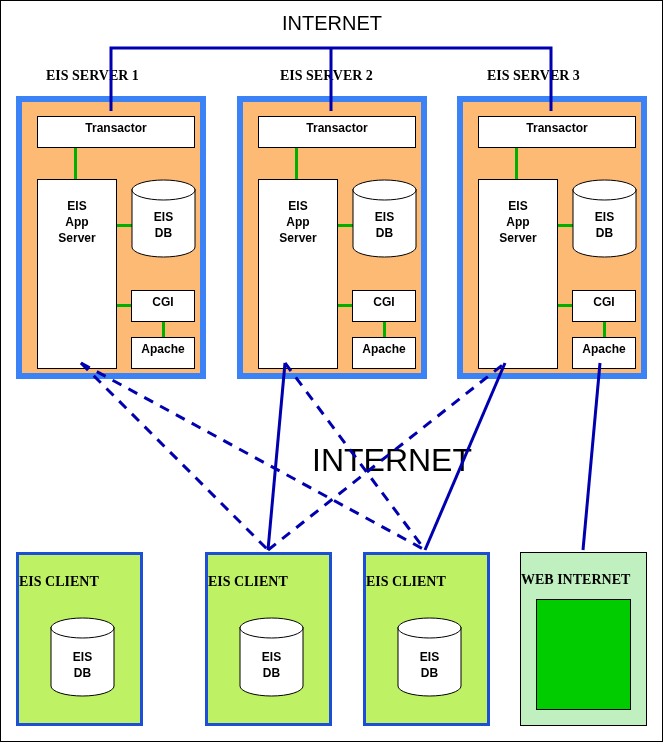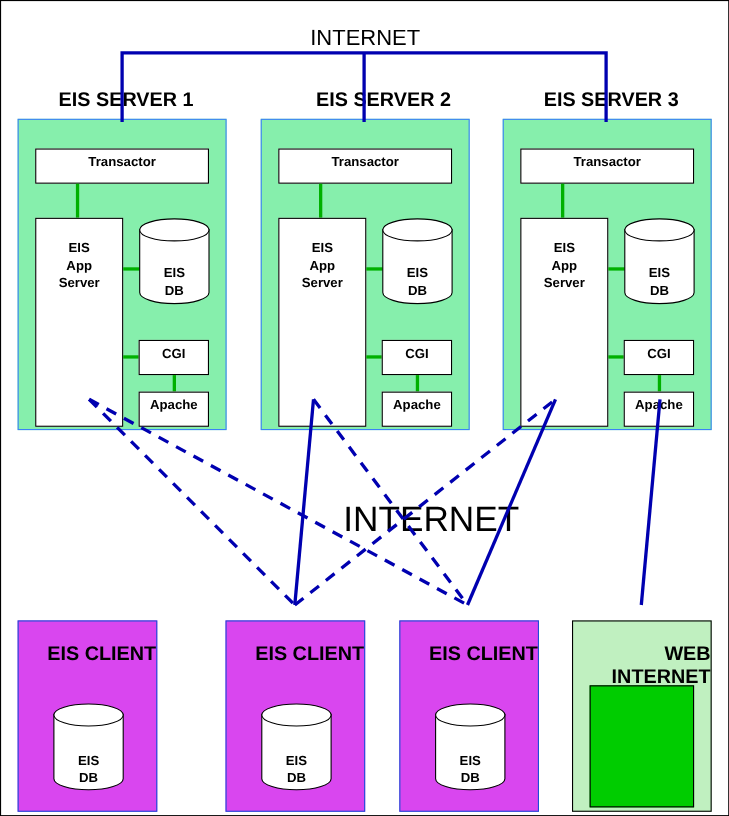--- a/index.html
+++ b/index.html
@@ -1,23 +1,23 @@
 <!DOCTYPE html>
 <html><head>
 <meta charset="utf-8">
 <style>
   html, body { margin:0; padding:0; background:#fff; }
   body { width:663px; height:742px; position:relative; overflow:hidden; font-family:"Liberation Sans", sans-serif; }
   #frame { position:absolute; left:0; top:0; width:661px; height:740px; border:1px solid #000; }
-  .abs { position:absolute; box-sizing:border-box;margin-top:12px; }
-  .server { background:#86efac; border:1px solid #3b82f6; }
+  .abs { position:absolute; box-sizing:border-box; }
+  .server { background:#fdba74; border:6px solid #3b82f6; }
   .wbox { background:#fff; border:1px solid #000; font-weight:bold; font-size:12px; text-align:center; }
-  .client { background:#d946ef; border:1px solid #1d4ed8; }
+  .client { background:#bef264; border:3px solid #1d4ed8; }
   .browser { background:#c0f0c0; border:1px solid #000; }
-  .label { font-weight:bold; font-size:18px; text-align:right; }
+  .label { font-weight:bold; font-size:14px; text-align:left;font-family:Liberation Serif, serif; }
   .big { font-size:20px; }
   .huge { font-size:32px; }
   svg.overlay { position:absolute; left:0; top:0; }
   .cyl-text { font-weight:bold; font-size:12px; text-align:center; line-height:16px; }
 </style>
 </head>
 <body>
 
 <div id="frame"></div>
 

